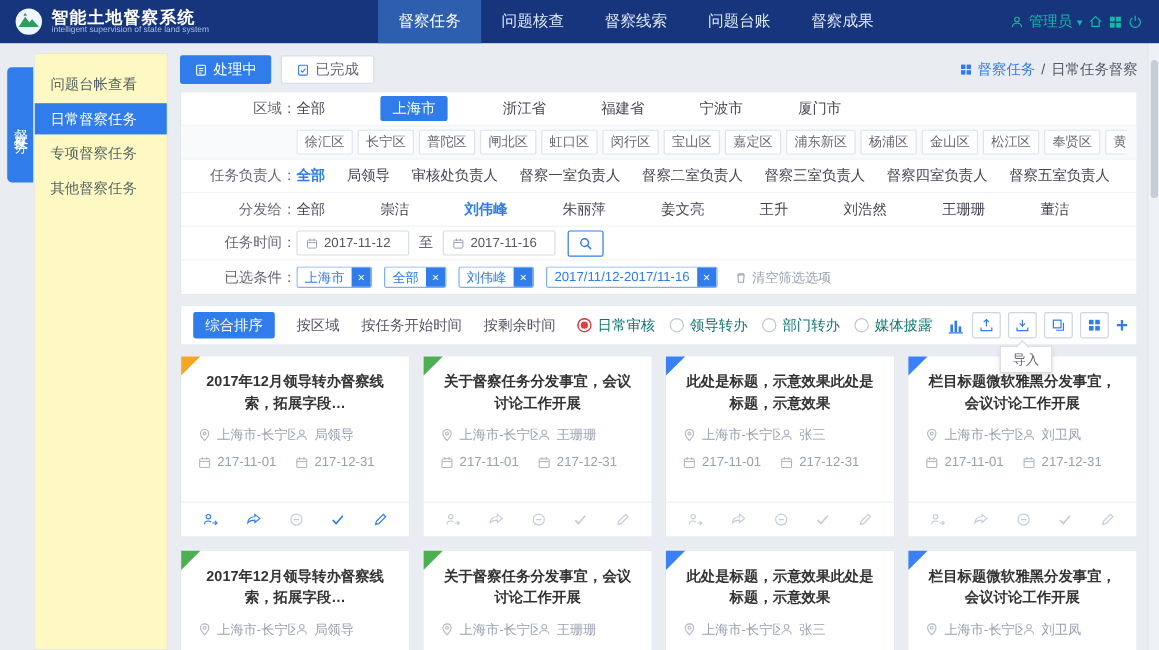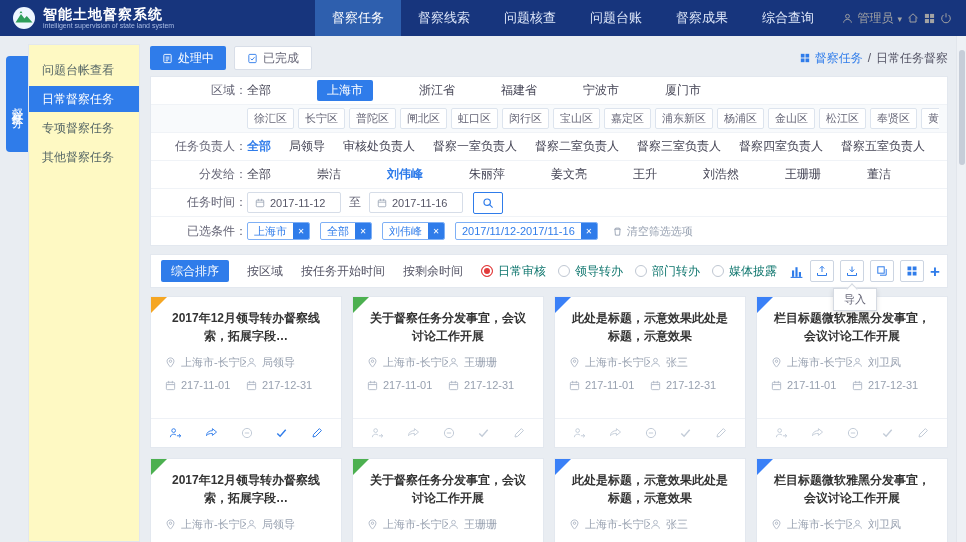--- a/index.html
+++ b/index.html
@@ -7,21 +7,21 @@
 .page {position:relative; width:966px; height:542px; overflow:hidden; background:#e9edf2;}
 
 
 header {position:absolute; top:0; left:0; right:0; height:36px; background:#17357d; display:flex; align-items:center; color:#fff; z-index:10;}
 .logo-wrap {display:flex; align-items:center; gap:7px; padding:0 12px; min-width:315px;}
 .logo-title {font-size:14px; font-weight:bold; letter-spacing:1px; line-height:15px;}
 .logo-sub {font-size:7px; color:#a9bce4;}
 .nav {display:flex; height:100%;}
 .nav-item {padding:0 17px; line-height:36px; font-size:13px; color:#dfe8fa; cursor:pointer; white-space:nowrap;}
 .nav-item.active {background:#2e5fae; color:#fff;}
-.header-right {margin-left:auto; display:flex; align-items:center; gap:5px; padding-right:14px; font-size:12px; color:#a3a3a3;}
+.header-right {margin-left:auto; display:flex; align-items:center; gap:5px; padding-right:14px; font-size:12px; color:#14b8a6;}
 .hr-item {display:inline-flex; align-items:center; gap:4px; cursor:pointer;}
 .caret::before {content:"▾"; font-size:9px;}
 
 
 .side-tab {position:absolute; left:6px; top:56px; width:22px; height:96px; background:#2f7cea; color:#fff; border-radius:4px 0 0 4px; writing-mode:vertical-lr; text-orientation:upright; display:flex; align-items:center; justify-content:center; font-size:12px; letter-spacing:3px; cursor:pointer;}
 .sidebar {position:absolute; left:28px; top:44px; bottom:0; width:112px; background:#fef9c3; border:1px solid #e2e7ee; padding-top:12px;}
 .sidebar .item {height:26px; line-height:26px; padding-left:13px; font-size:12px; color:#566; cursor:pointer; margin-bottom:3px; white-space:nowrap;}
 .sidebar .item.active {background:#2f7cea; color:#fff;}
 
 
@@ -102,25 +102,24 @@
         <path d="M3.5 16.5L9 8l3.4 4.6L14.8 10l5.7 6.5z" fill="#2e9e5b"></path>
         <path d="M8 7.2l1-1.6 1 1.6" stroke="#2e9e5b" fill="none"></path>
       </svg>
       <div class="logo-text">
         <div class="logo-title">智能土地督察系统</div>
         <div class="logo-sub">intelligent supervision of state land system</div>
       </div>
     </div>
     <nav class="nav">
         <div class="nav-item active">督察任务</div>
+        <div class="nav-item">问题核查</div>
         <div class="nav-item">督察线索</div>
-        <div class="nav-item">问题核查</div>
         <div class="nav-item">问题台账</div>
         <div class="nav-item">督察成果</div>
-        <div class="nav-item">综合查询</div>
       </nav>
     <div class="header-right">
       <span class="hr-item">
         <svg width="11" height="11" viewBox="0 0 12 12">
             <circle cx="6" cy="3.6" r="2.1" fill="none" stroke="currentColor"></circle>
             <path d="M1.8 10.6c0-2.3 1.9-3.6 4.2-3.6s4.2 1.3 4.2 3.6" fill="none" stroke="currentColor"></path>
           </svg>
         <span>管理员</span>
         <span class="caret"></span>
       </span>

